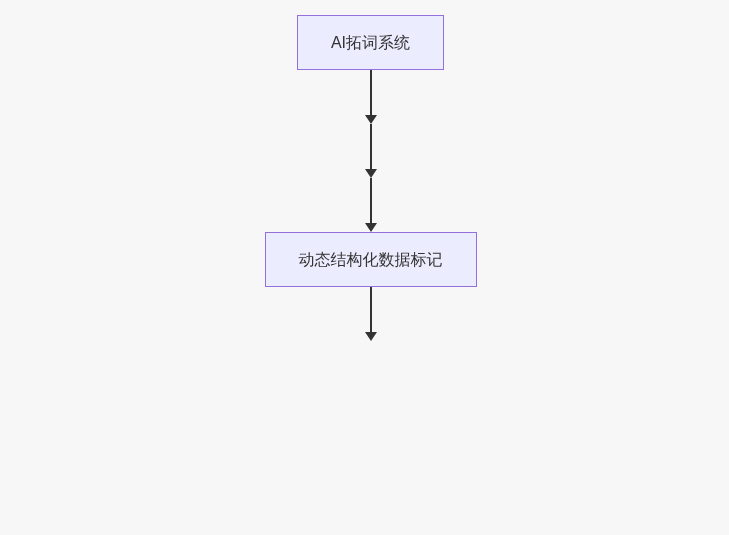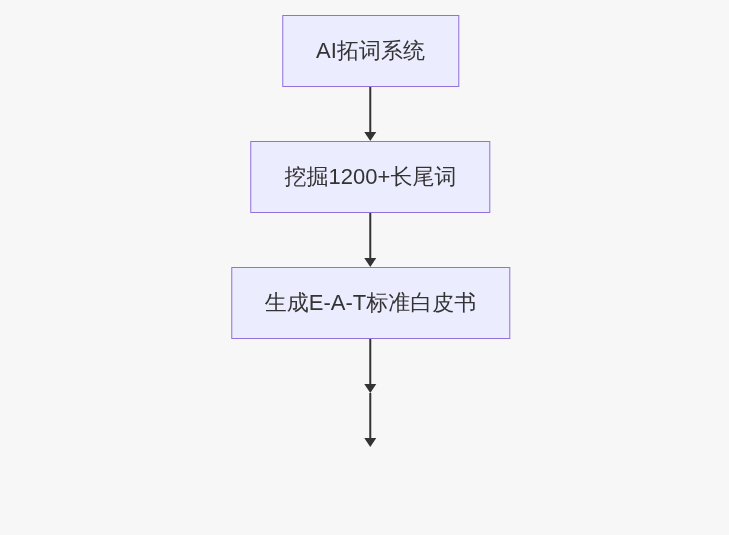--- a/index.html
+++ b/index.html
@@ -22,29 +22,29 @@
   .flow {
     position: absolute;
     top: 15px;
     left: 50%;
     transform: translateX(calc(-50% + 6px));
     display: flex;
     flex-direction: column;
     align-items: center;
   }
   .node {
-    height: 72px;
+    height: 55px;
     display: flex;
     align-items: center;
     justify-content: center;
     padding: 0 33px;
     background: var(--node-fill);
     border: 1.5px solid var(--node-border);
     color: var(--node-text);
-    font-size: 22px;
+    font-size: 16px;
     line-height: 1;
     white-space: nowrap;
   }
   .arrow {
     height: 54px;
     display: flex;
     flex-direction: column;
     align-items: center;
   }
   .arrow .line {
@@ -67,35 +67,34 @@
 <div class="canvas">
   <div class="flow">
 
     <div class="node">AI拓词系统</div>
 
     <div class="arrow">
       <div class="line"></div>
       <div class="head"></div>
     </div>
 
-    <div class="node">挖掘1200+长尾词</div>
-
-    <div class="arrow">
-      <div class="line"></div>
-      <div class="head"></div>
-    </div>
-
-    <div class="node">生成E-A-T标准白皮书</div>
 
     <div class="arrow">
       <div class="line"></div>
       <div class="head"></div>
     </div>
 
 
     <div class="arrow">
       <div class="line"></div>
       <div class="head"></div>
     </div>
 
+    <div class="node">动态结构化数据标记</div>
+
+    <div class="arrow">
+      <div class="line"></div>
+      <div class="head"></div>
+    </div>
+
 
   </div>
 </div>
 
 </body></html>

